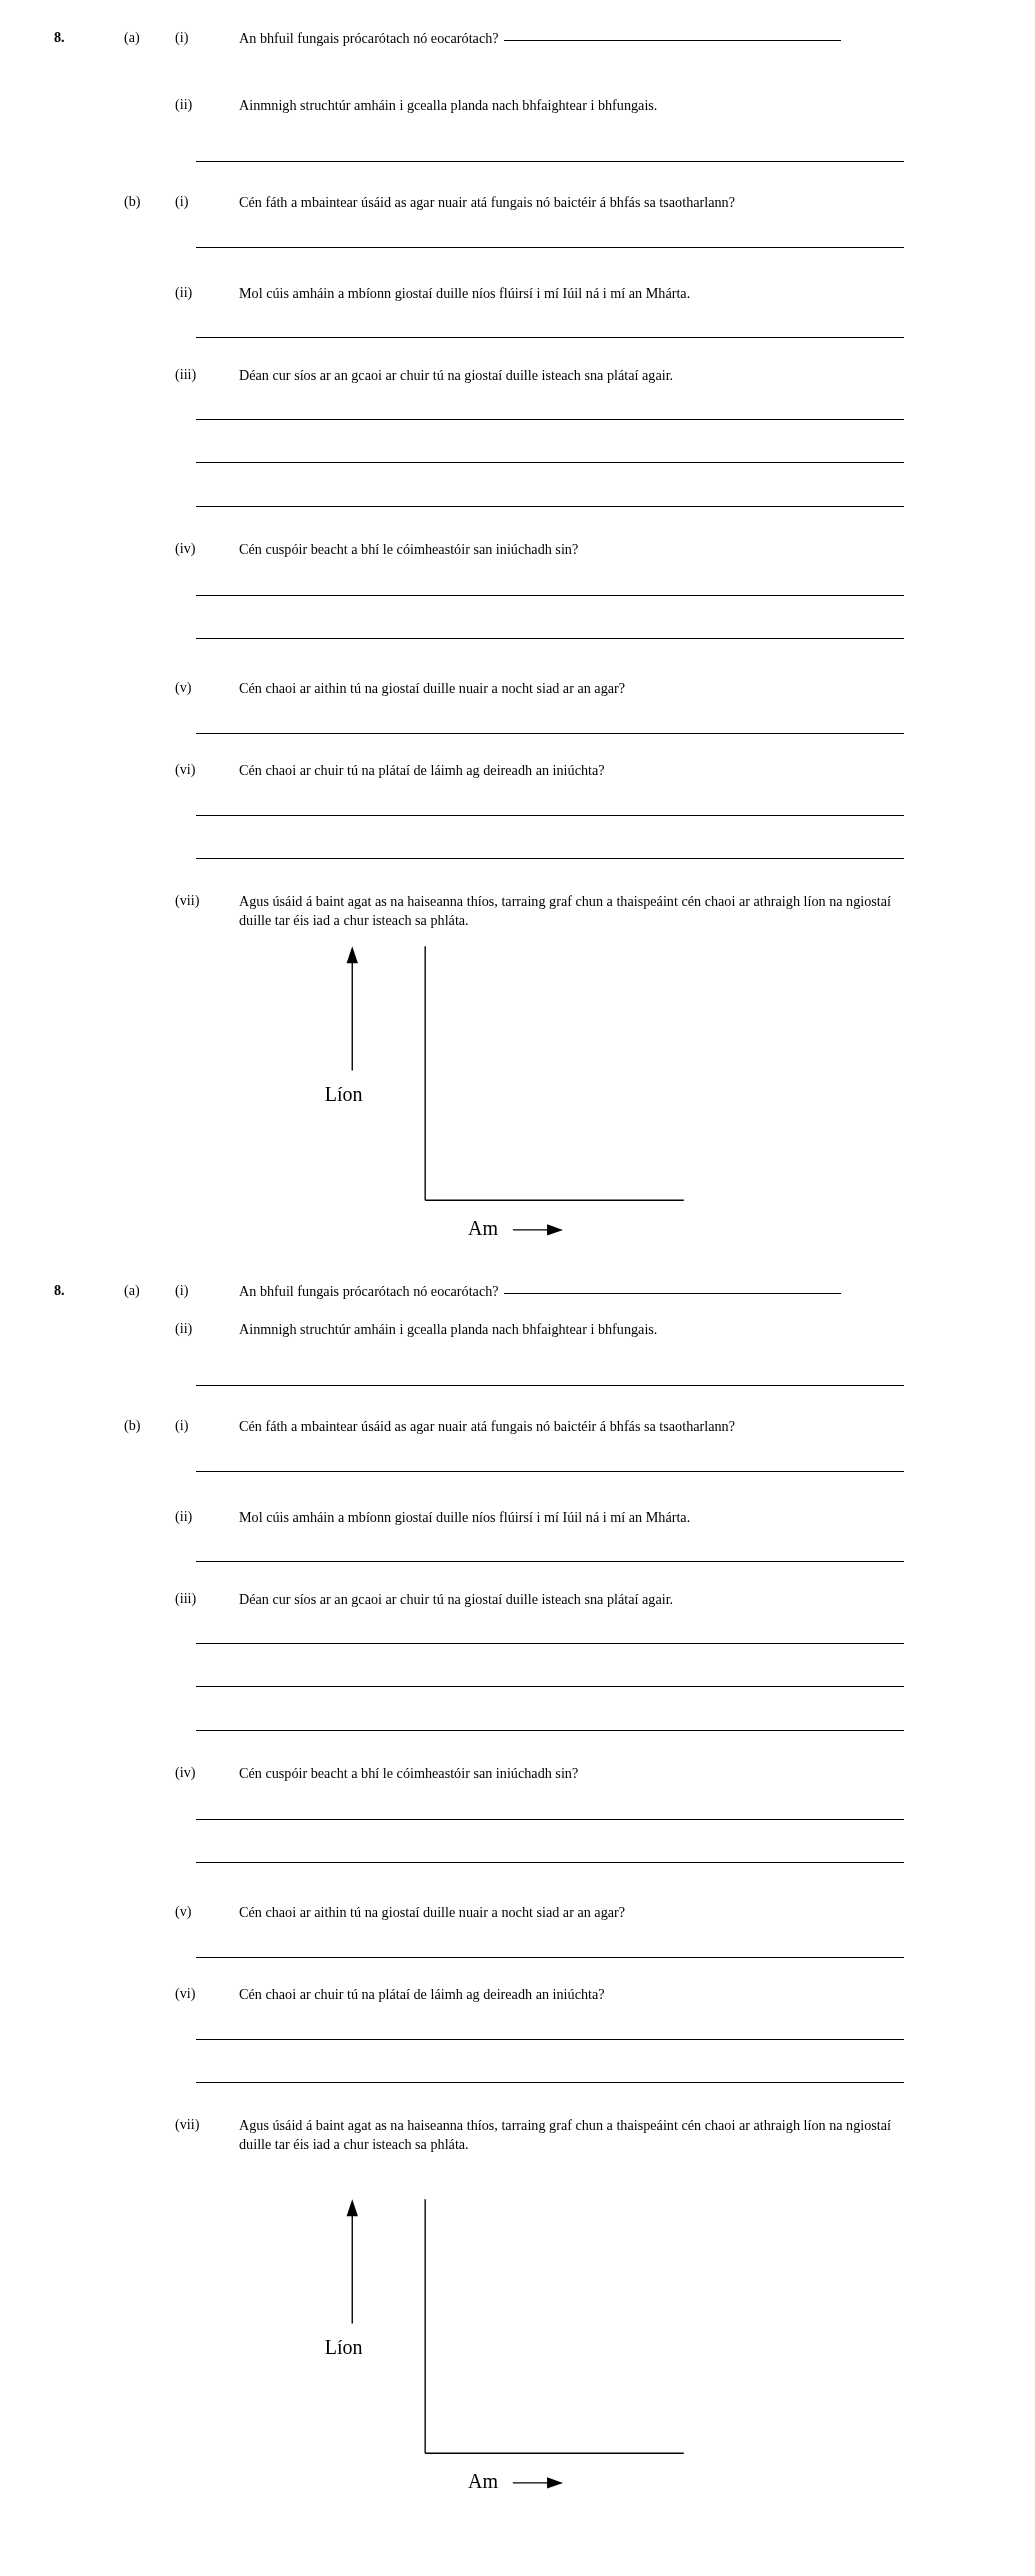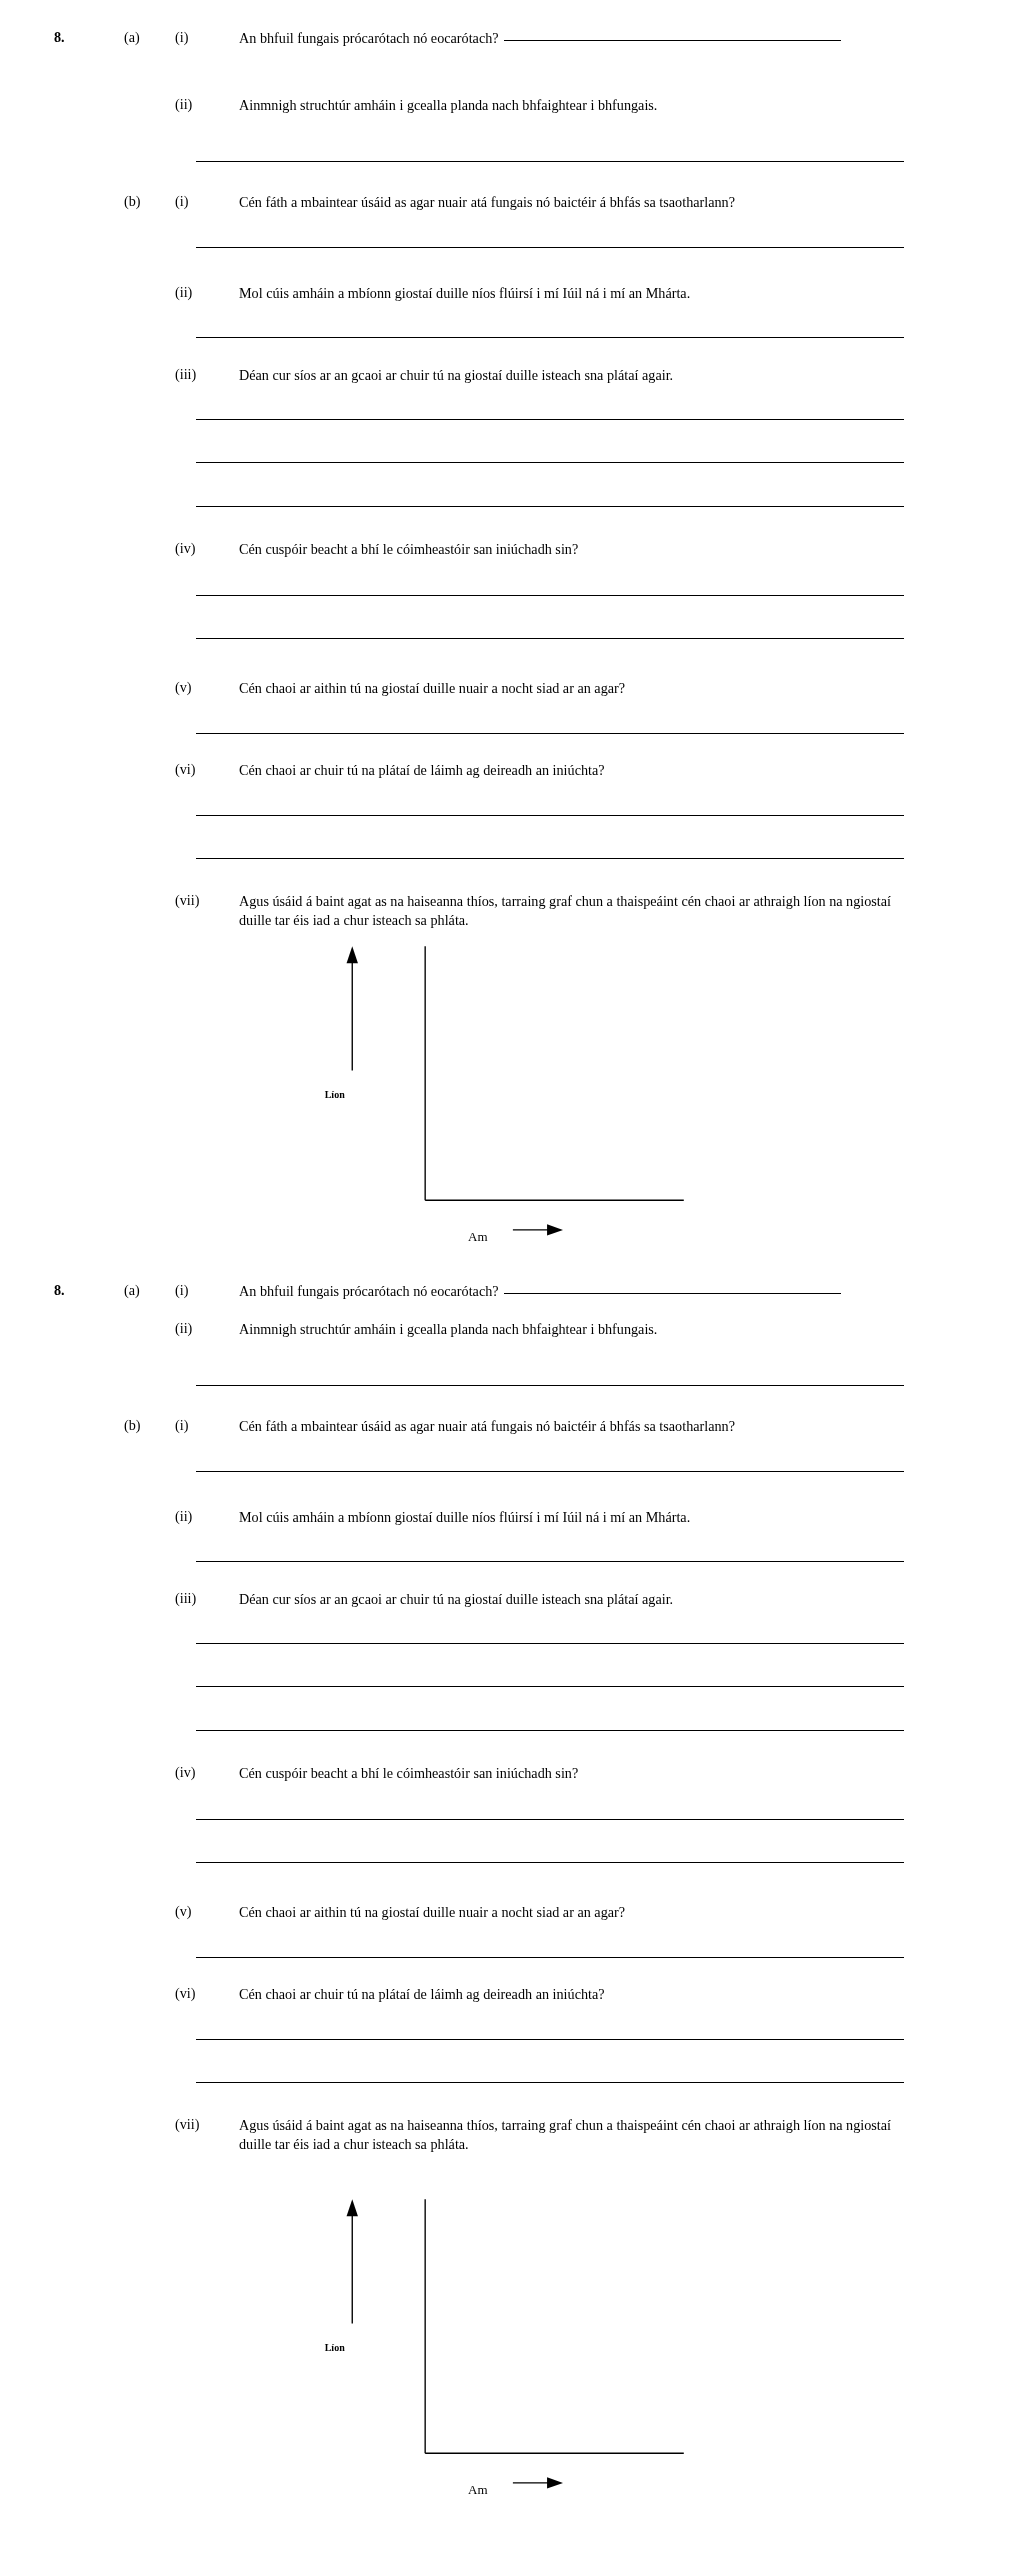--- a/index.html
+++ b/index.html
@@ -88,31 +88,29 @@
     border-top: 0.9px solid #000;
     height: 0;
   }
 
   
   .graph {
     position: absolute;
   }
   .graph-ylabel {
     position: absolute;
-    font-size: 10px;
+    font-size: 20px;
     line-height: 17px;
     white-space: nowrap;
-    font-weight: bold;
   }
   .graph-xlabel {
     position: absolute;
-    font-size: 13px;
+    font-size: 20px;
     line-height: 17px;
     white-space: nowrap;
-    margin-top: 8px;
   }
   .graph svg {
     position: absolute;
     left: 0;
     top: 0;
     display: block;
   }
 </style>
 </head>
 <body>

